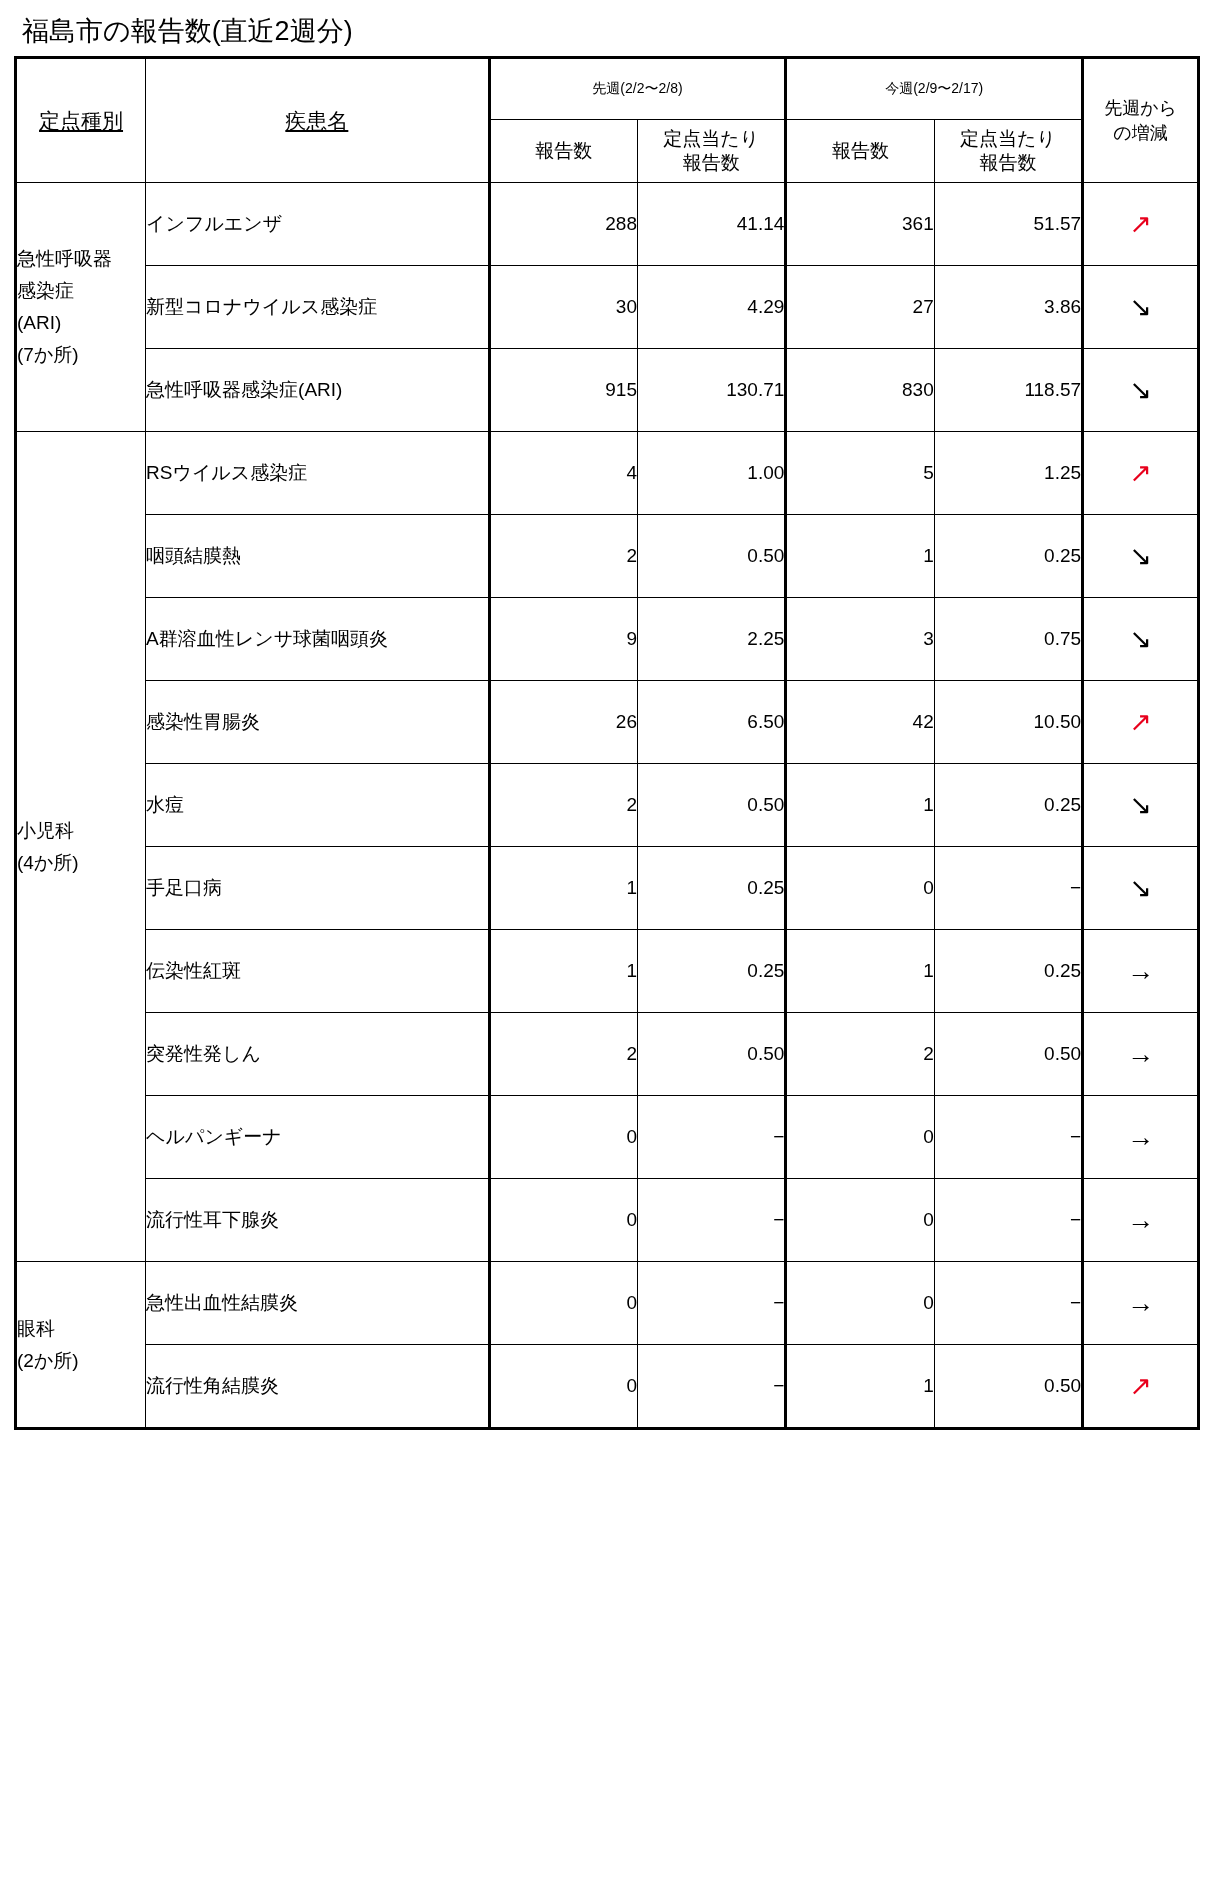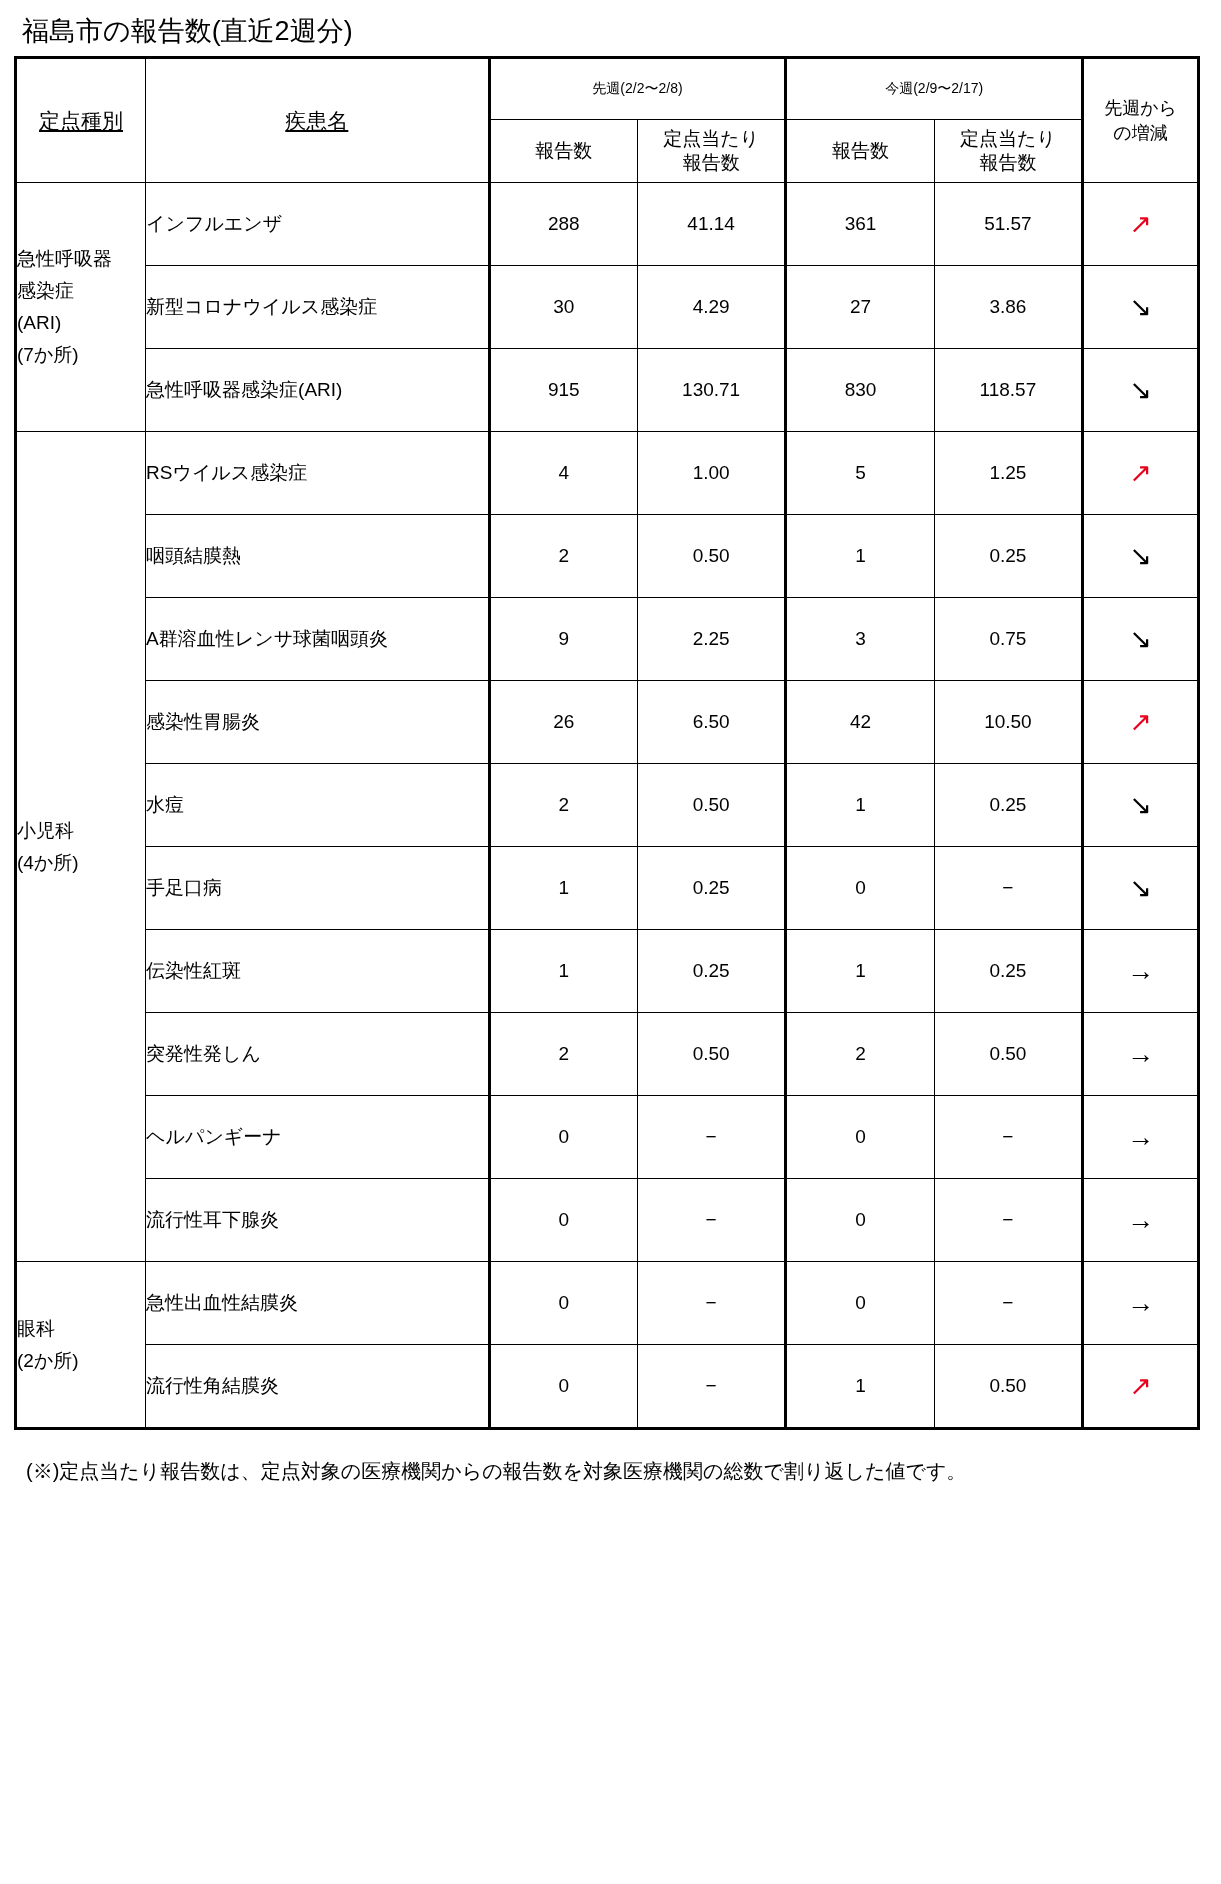--- a/index.html
+++ b/index.html
@@ -81,21 +81,21 @@
     font-size: 20px;
     line-height: 32px;
   }
   td.dis {
     text-align: left;
     padding-left: 14px;
     font-size: 20px;
     margin-left: 20px;
   }
   td.num {
-    text-align: center;
+    text-align: right;
     padding-right: 14px;
     font-size: 21px;
   }
   td.trend {
     text-align: center;
     font-size: 26px;
   }
   td.hl { background: #f8d7d7; }
 
   .arrow { display: inline-block; line-height: 1; font-size: 27px; }
@@ -296,16 +296,15 @@
           <td class="num">−</td>
           <td class="num thick-left">1</td>
           <td class="num thick-right">0.50</td>
           <td class="trend"><span class="arrow up">↗</span></td>
         </tr>
       </tbody>
   </table>
 
 
   <div class="note">
-    <span>(※)定点当たり報告数は、定点対象の医療機関からの報告数を対象医療機関の総数で割り返した値です。</span>
   </div>
 
 </div>
 
 </body></html>

